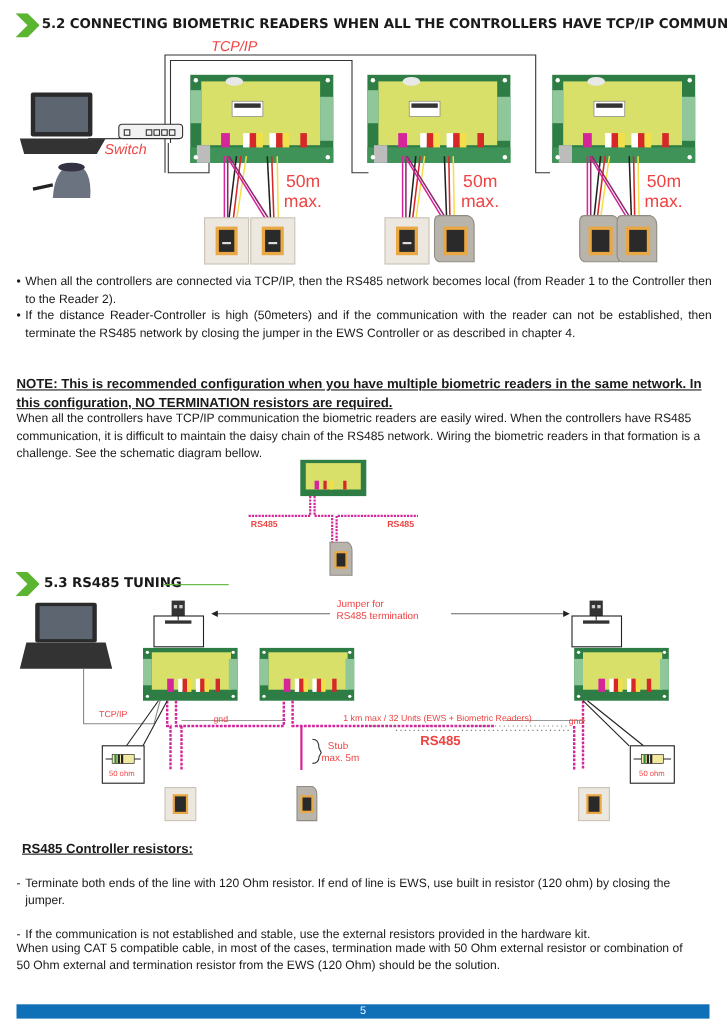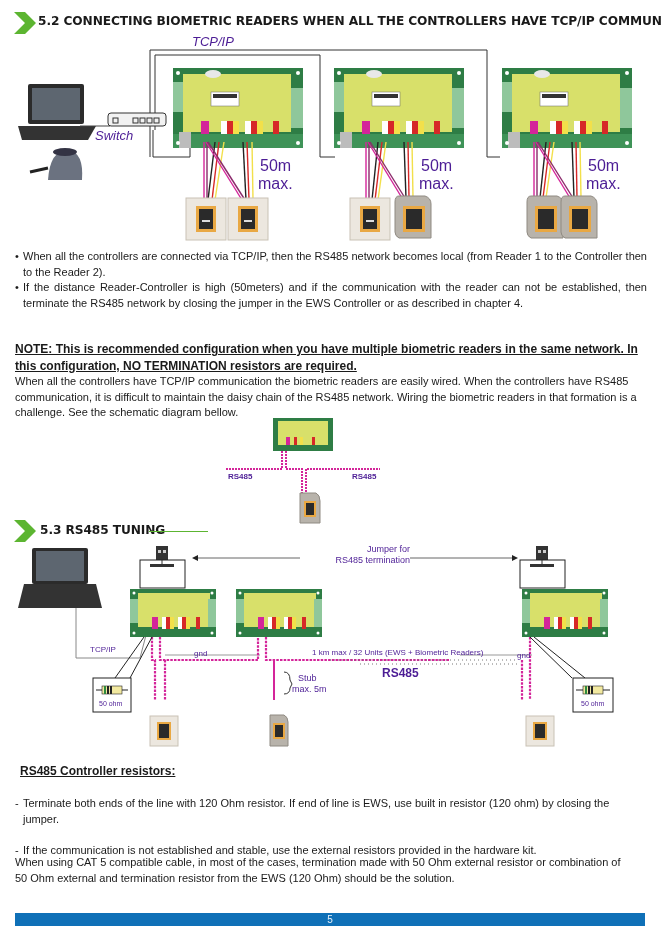--- a/index.html
+++ b/index.html
@@ -8,21 +8,21 @@
   .abs { position: absolute; }
   .section-title { font-family: "DejaVu Sans", sans-serif; font-weight: bold; font-size: 12.2px; color: #1a1a1a; letter-spacing: -0.1px; white-space: nowrap; }
   .chev { width: 22px; height: 22px; }
   .body-text { font-family: "Liberation Sans", sans-serif; font-size: 11px; line-height: 15.5px; color: #1a1a1a; }
   .bullets { list-style: none; }
   .bullets li { position: relative; padding-left: 8px; text-align: justify; }
   .bullets li::before { content: "•"; position: absolute; left: 0; top: 0; }
   .note { font-weight: bold; text-decoration: underline; font-size: 12px; line-height: 17px; }
   .dash-list li { position: relative; padding-left: 8px; margin-top: 16px; }
   .dash-list li::before { content: "-"; position: absolute; left: 0; }
-  .lbl { font-family: "Liberation Sans", sans-serif; white-space: nowrap; color: #4c1d95; }
+  .lbl { font-family: "Liberation Sans", sans-serif; white-space: nowrap; color: #ef4444; }
   .footer-bar { left: 15px; top: 913px; width: 630px; height: 13px; background: #0f70b7; color: #e8f2fb; font-size: 10px; text-align: center; line-height: 13px; }
 </style>
 </head>
 <body>
 
 <svg class="abs chev" style="left:14px;top:12px" viewBox="0 0 22 22">
   <polygon points="0,0 11,0 22,11 11,22 0,22 11,11" fill="#5cb531"></polygon>
 </svg>
 <div class="abs section-title" style="left:38px;top:14px">5.2 CONNECTING BIOMETRIC READERS WHEN ALL THE CONTROLLERS HAVE TCP/IP COMMUNICATION</div>
 
@@ -282,21 +282,21 @@
     <rect x="273" y="723" width="12" height="16" fill="#e9a843"></rect>
       <rect x="275" y="725" width="8" height="12" fill="#2a2a2a"></rect>
   </g>
   <g>
     <rect x="526" y="716" width="28" height="30" fill="#ece7df" stroke="#c9c2b5"></rect>
     <rect x="533" y="722" width="14" height="18" fill="#e9a843"></rect>
       <rect x="535" y="724" width="10" height="14" fill="#2a2a2a"></rect>
   </g>
 </svg>
 
-<div class="abs lbl" style="left:306px;top:544px;width:104px;text-align:right;font-size:9px;line-height:11px">
+<div class="abs lbl" style="left:306px;top:544px;width:104px;text-align:left;font-size:9px;line-height:11px">
   <div>Jumper for</div>
   <div>RS485 termination</div>
 </div>
 <div class="abs lbl" style="left:90px;top:645px;font-size:8px">TCP/IP</div>
 <div class="abs lbl" style="left:194px;top:649px;font-size:8px">gnd</div>
 <div class="abs lbl" style="left:312px;top:648px;font-size:8px">1 km max / 32 Units (EWS + Biometric Readers)</div>
 <div class="abs lbl" style="left:517px;top:651px;font-size:8px">gnd</div>
 <div class="abs lbl" style="left:382px;top:666px;font-size:12px;font-weight:bold">RS485</div>
 <div class="abs lbl" style="left:298px;top:673px;font-size:9px;font-weight:normal">Stub</div>
 <div class="abs lbl" style="left:292px;top:684px;font-size:9px">max. 5m</div>

